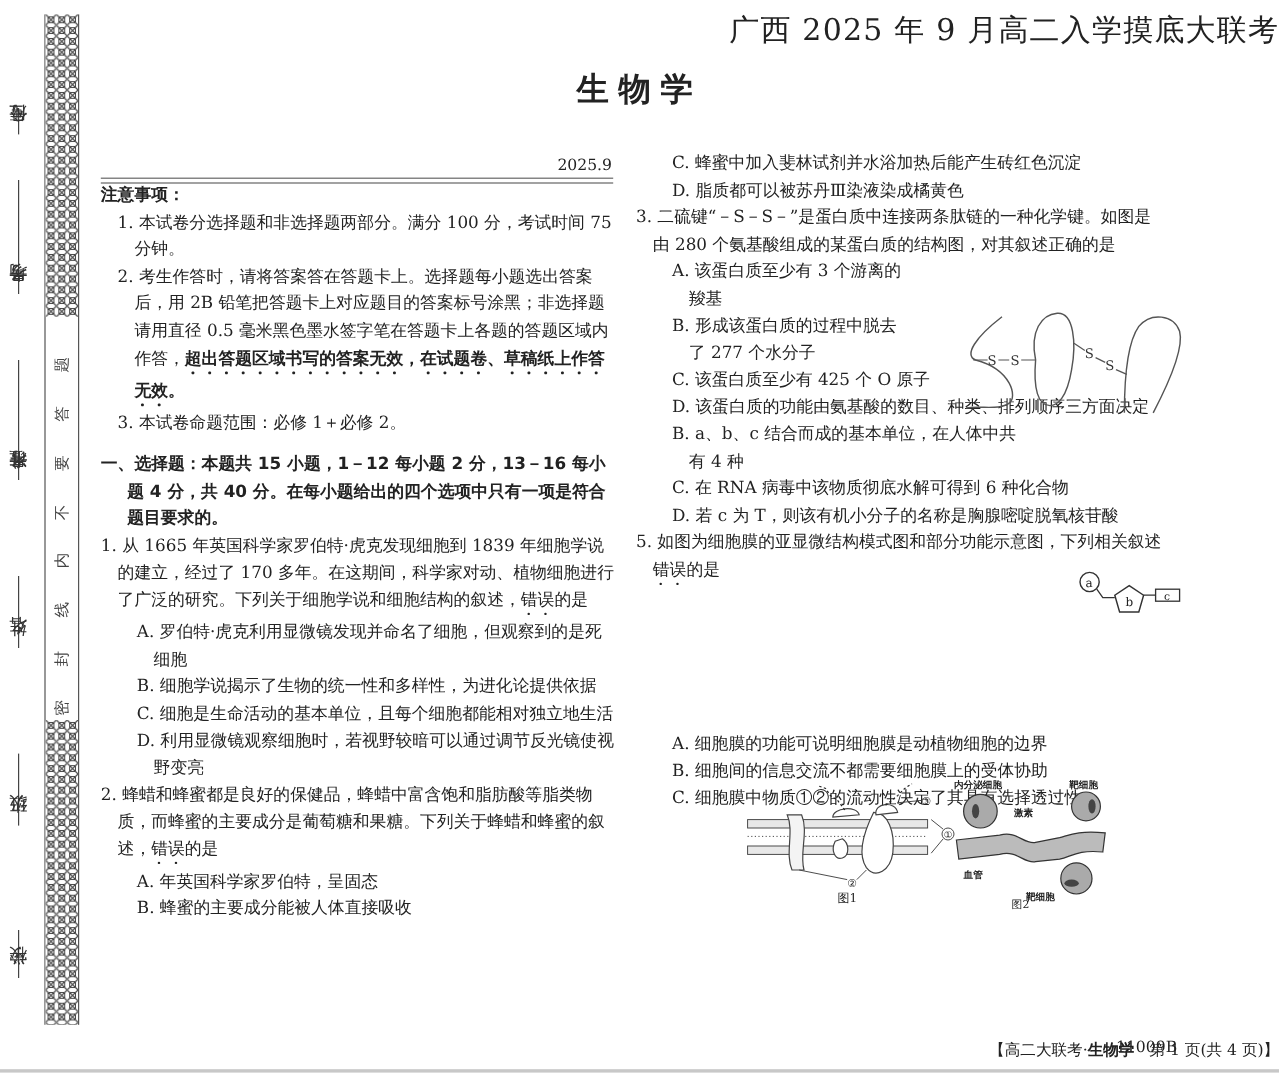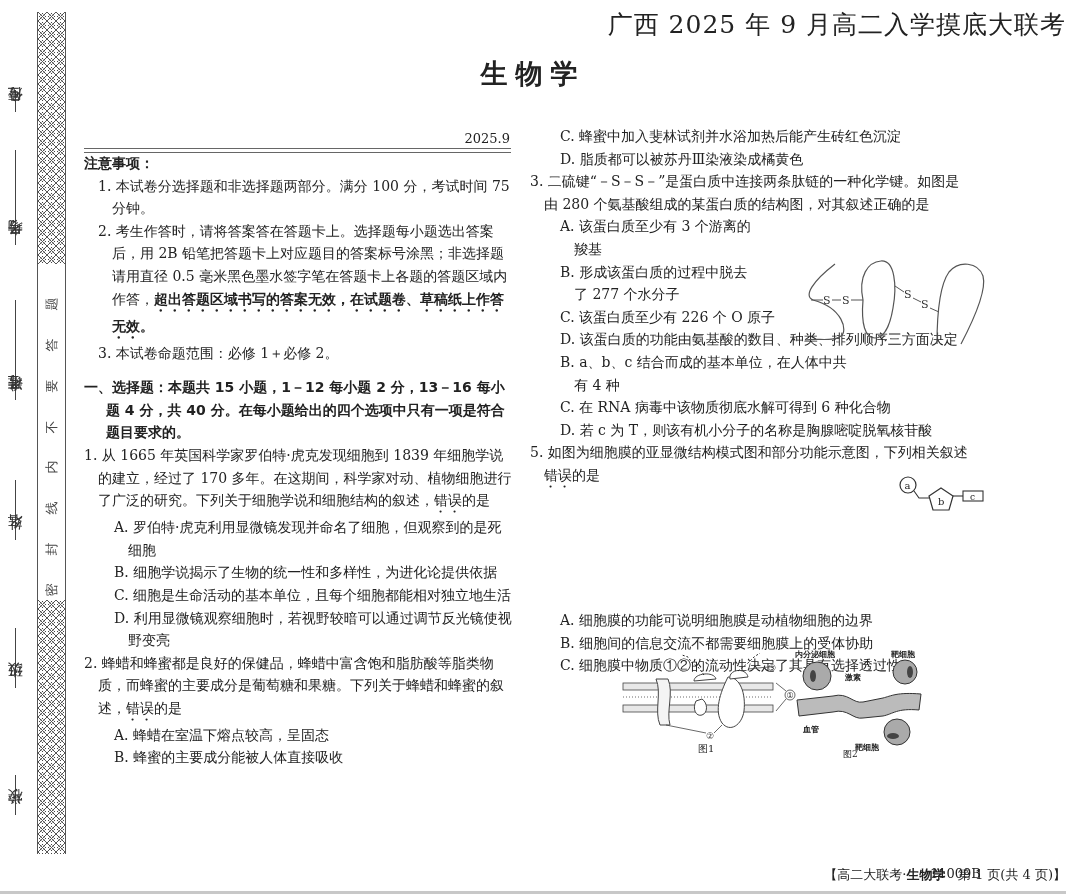--- a/index.html
+++ b/index.html
@@ -108,36 +108,36 @@
   <div>
     <p class="p ind-q"><span>1. 从 1665 年英国科学家罗伯特·虎克发现细胞到 1839 年细胞学说的建立，经过了 170 多年。在这期间，科学家对动、植物细胞进行了广泛的研究。下列关于细胞学说和细胞结构的叙述，</span><span class="dot-em">错误</span><span>的是</span></p>
     <p class="p opt">A. 罗伯特·虎克利用显微镜发现并命名了细胞，但观察到的是死细胞</p>
     <p class="p opt">B. 细胞学说揭示了生物的统一性和多样性，为进化论提供依据</p>
     <p class="p opt">C. 细胞是生命活动的基本单位，且每个细胞都能相对独立地生活</p>
     <p class="p opt">D. 利用显微镜观察细胞时，若视野较暗可以通过调节反光镜使视野变亮</p>
   </div>
 
   <div>
     <p class="p ind-q"><span>2. 蜂蜡和蜂蜜都是良好的保健品，蜂蜡中富含饱和脂肪酸等脂类物质，而蜂蜜的主要成分是葡萄糖和果糖。下列关于蜂蜡和蜂蜜的叙述，</span><span class="dot-em">错误</span><span>的是</span></p>
-    <p class="p opt">A. 蜂蜡在室温下熔点较高，呈固态</p>
+    <p class="p opt">A. 年英国科学家罗伯特，呈固态</p>
     <p class="p opt">B. 蜂蜜的主要成分能被人体直接吸收</p>
   </div>
 </div>
 
 <div class="col col-right">
   <p class="p opt">C. 蜂蜜中加入斐林试剂并水浴加热后能产生砖红色沉淀</p>
   <p class="p opt">D. 脂质都可以被苏丹Ⅲ染液染成橘黄色</p>
 
   <div>
     <p class="p ind-q">3. 二硫键“－S－S－”是蛋白质中连接两条肽链的一种化学键。如图是由 280 个氨基酸组成的某蛋白质的结构图，对其叙述正确的是</p>
     <div style="width:230px;">
       <p class="p opt">A. 该蛋白质至少有 3 个游离的羧基</p>
       <p class="p opt">B. 形成该蛋白质的过程中脱去了 277 个水分子</p>
     </div>
-    <p class="p opt">C. 该蛋白质至少有 226 个 O 原子</p>
+    <p class="p opt">C. 该蛋白质至少有 425 个 O 原子</p>
     <p class="p opt">D. 该蛋白质的功能由氨基酸的数目、种类、排列顺序三方面决定</p>
   </div>
 
   <div>
     <div style="width:330px;">
       <p class="p opt">B. a、b、c 结合而成的基本单位，在人体中共有 4 种</p>
     </div>
     <p class="p opt">C. 在 RNA 病毒中该物质彻底水解可得到 6 种化合物</p>
     <p class="p opt">D. 若 c 为 T，则该有机小分子的名称是胸腺嘧啶脱氧核苷酸</p>
   </div>

